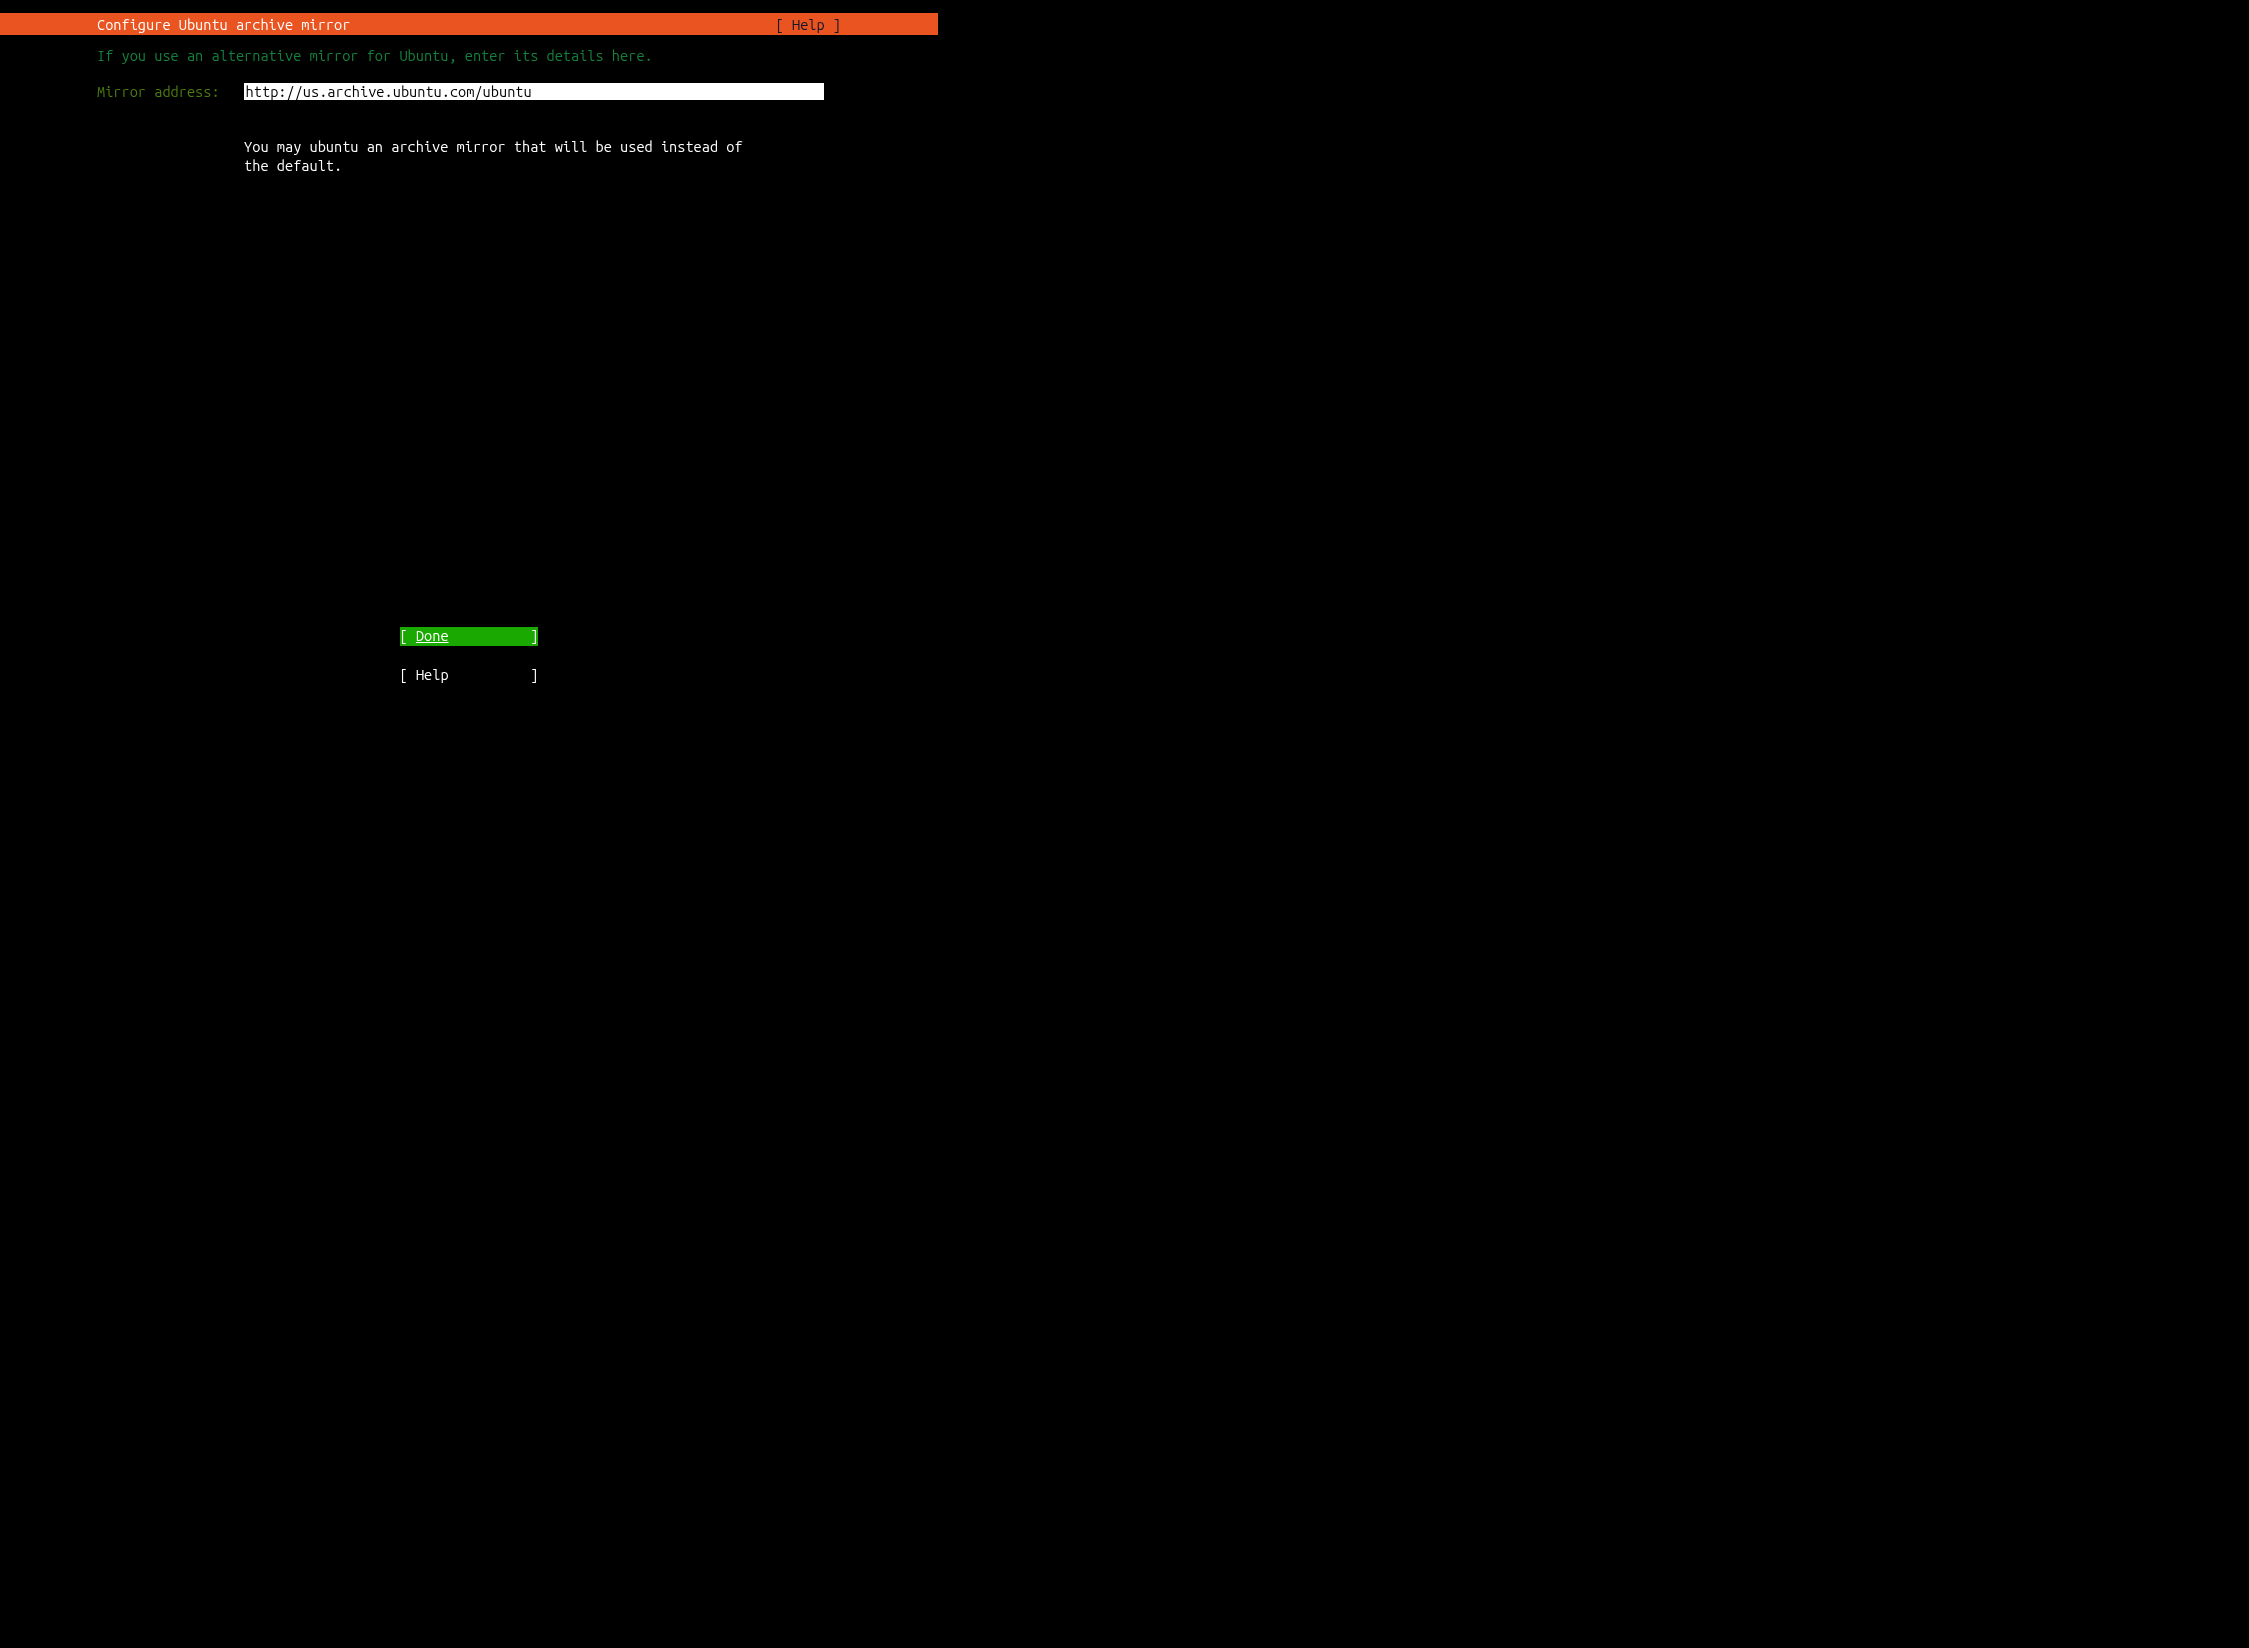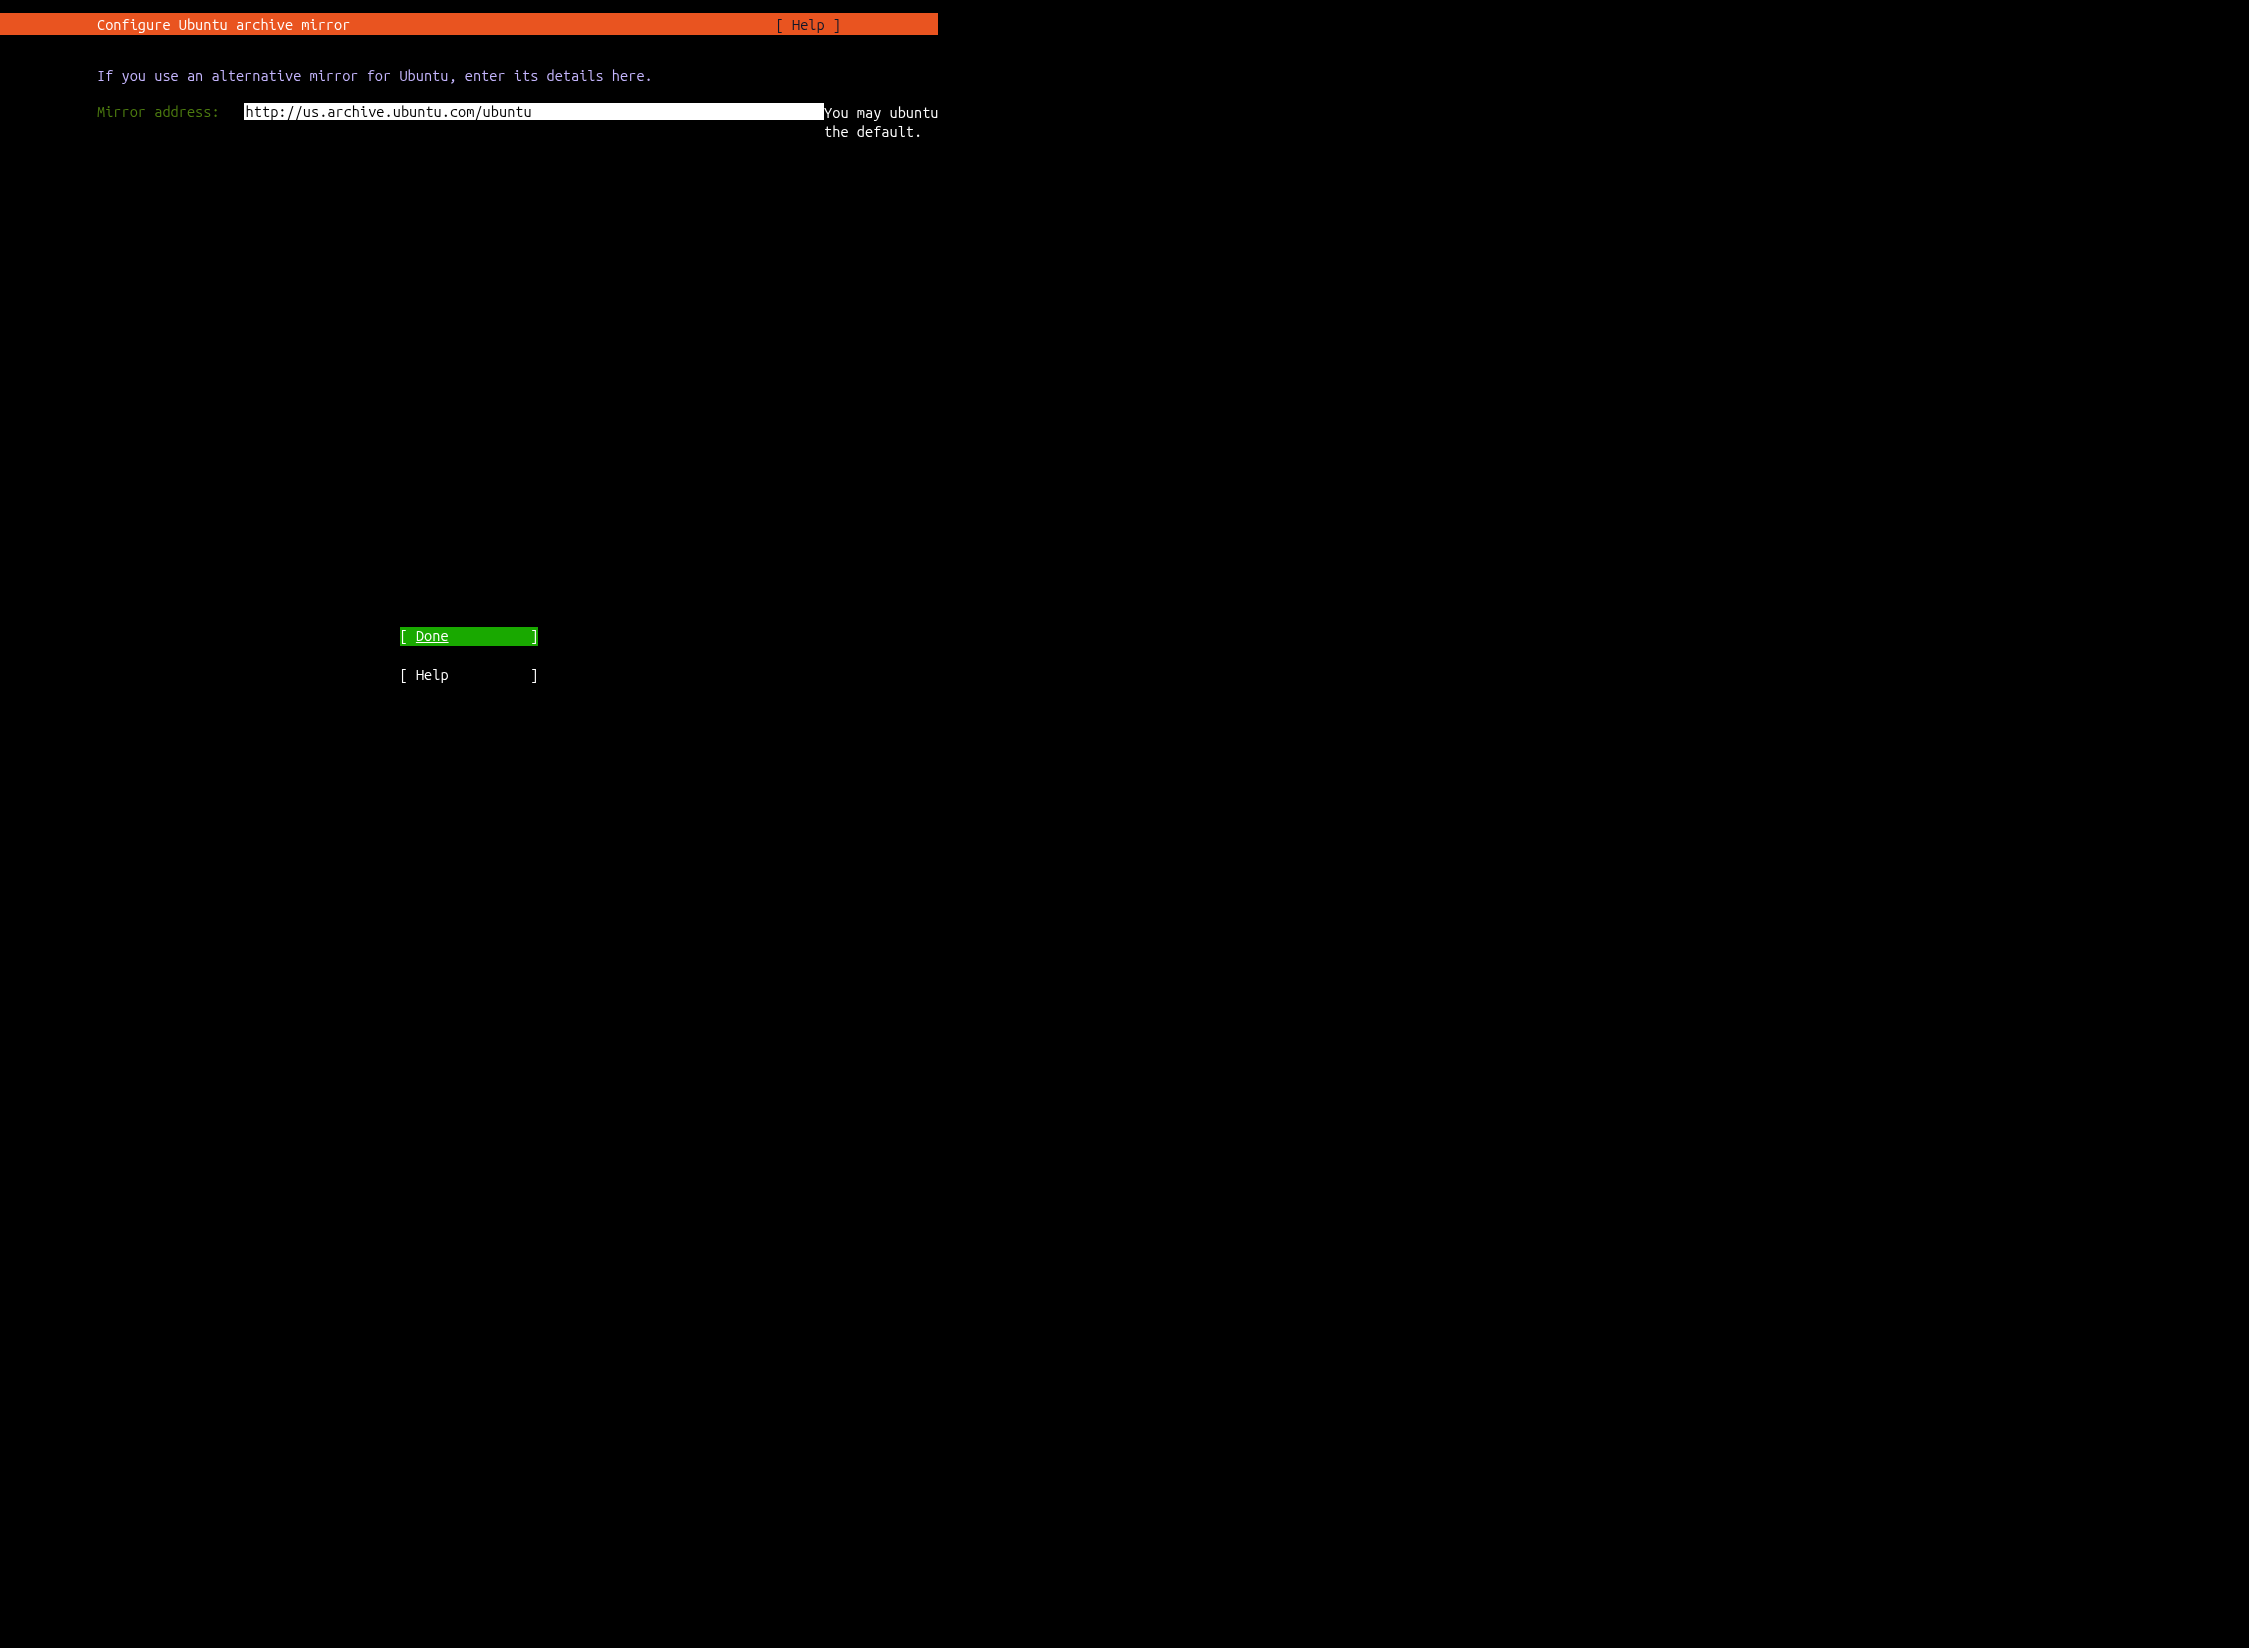--- a/index.html
+++ b/index.html
@@ -40,37 +40,37 @@
   .header-help {
     color: #0f172a;
     padding-right: 97px;
     white-space: pre;
     cursor: pointer;
   }
   .content {
     padding: 11.7px 97px 0 97px;
   }
   .intro-text {
-    color: #c4b5fd;
+    color: #15803d;
     white-space: pre;
     margin-bottom: 19px;
-    margin-top: 20px;
   }
   .form-row {
     display: flex;
     align-items: flex-start;
   }
   .field-label {
     color: #4d7c0f;
     white-space: pre;
     flex-shrink: 0;
   }
   .field-col {
     display: flex;
-    flex-direction: row;
+    flex-direction: column;
+    gap: 36px;
   }
   .mirror-input {
     background: #ffffff;
     color: #000000;
     border: none;
     font-family: inherit;
     font-size: inherit;
     padding: 0 1.5px;
     width: 580px;
     height: 17.6px;

